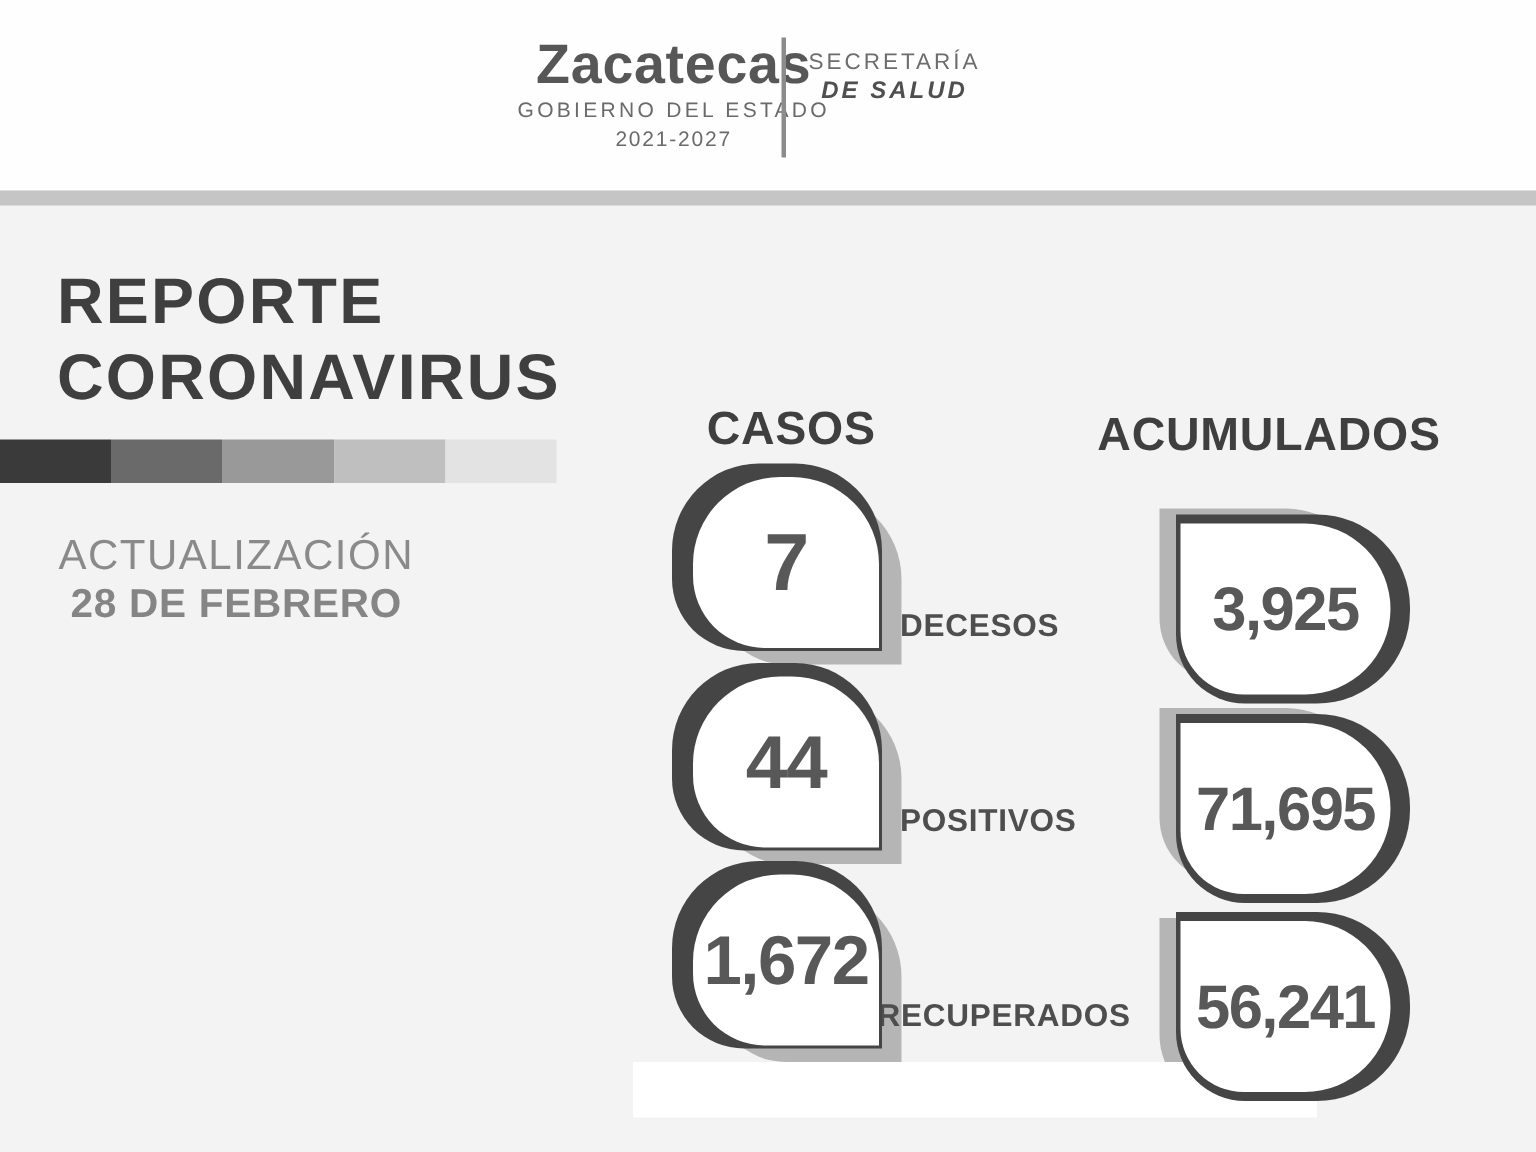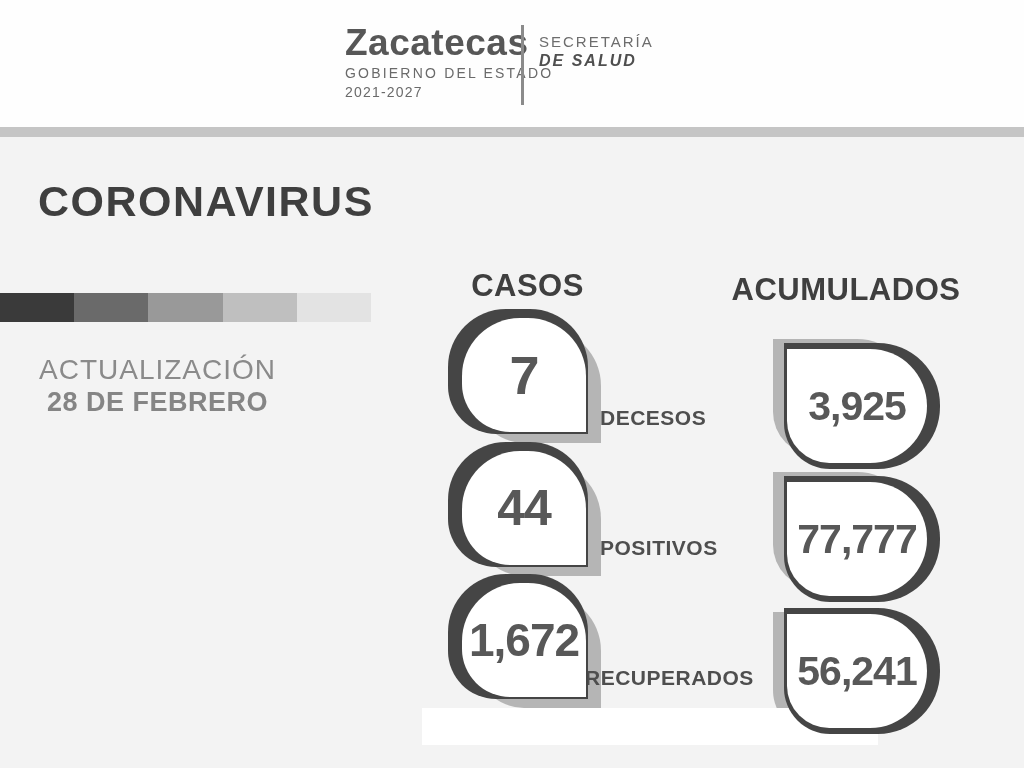--- a/index.html
+++ b/index.html
@@ -8,20 +8,21 @@
     position: relative;
     font-family: "Liberation Sans", sans-serif;
     background: #f3f3f3;
     overflow: hidden;
   }
 
   
   .header {
     position: absolute; top: 0; left: 0; width: 1024px; height: 127px;
     background: #fefefe;
+    text-align: center;
   }
   .brand-block { position: absolute; left: 345px; top: 24px; }
   .brand-name {
     font-size: 37px; font-weight: bold; color: #575757; letter-spacing: 0.5px;
     line-height: 38px;
   }
   .brand-sub1 {
     font-size: 14px; color: #6a6a6a; letter-spacing: 2.2px; margin-top: 3px;
   }
   .brand-sub2 {
@@ -140,20 +141,21 @@
   </div>
   <div class="header-divider"></div>
   <div class="org-block">
     <div class="org-line1">SECRETARÍA</div>
     <div class="org-line2">DE SALUD</div>
   </div>
 </div>
 <div class="top-strip"></div>
 
 <div class="report-title">
+  <div>REPORTE</div>
   <div>CORONAVIRUS</div>
 </div>
 
 <div class="gradient-bar">
     <span style="background: rgb(58, 58, 58);"></span>
     <span style="background: rgb(106, 106, 106);"></span>
     <span style="background: rgb(153, 153, 153);"></span>
     <span style="background: rgb(191, 191, 191);"></span>
     <span style="background: rgb(227, 227, 227);"></span>
   </div>
@@ -179,21 +181,21 @@
 </div>
 
 <div class="bubble left row2">
   <div class="shape">
     <span class="num num-size-lg">44</span>
   </div>
 </div>
 <div class="row-label l2">POSITIVOS</div>
 <div class="bubble right row2">
   <div class="shape">
-    <span class="num num-size-sm">77,777</span>
+    <span class="num num-size-sm">71,695</span>
   </div>
 </div>
 
 <div class="bubble left row3">
   <div class="shape">
     <span class="num num-size-md">1,672</span>
   </div>
 </div>
 <div class="row-label l3">RECUPERADOS</div>
 <div class="bubble right row3">

